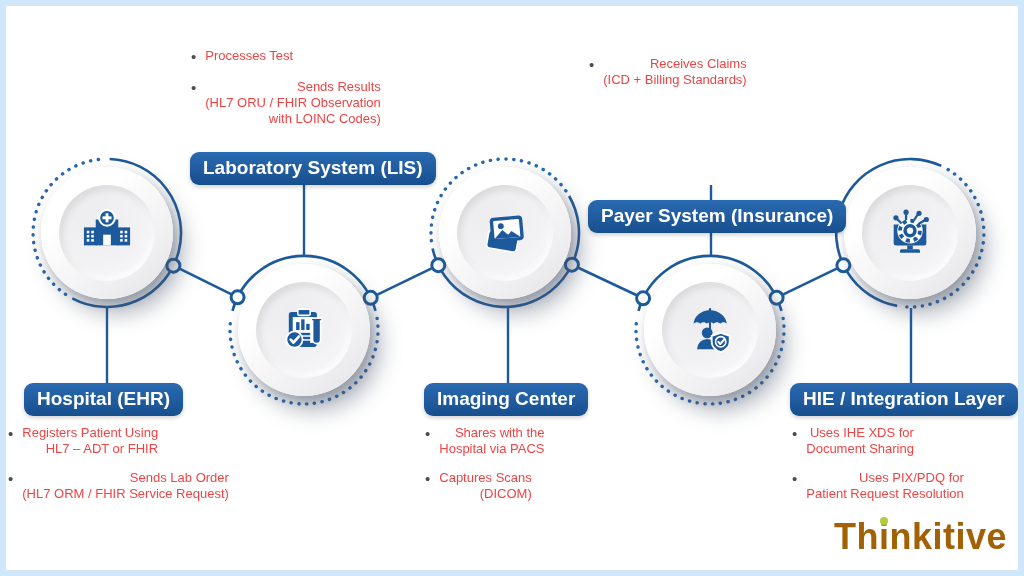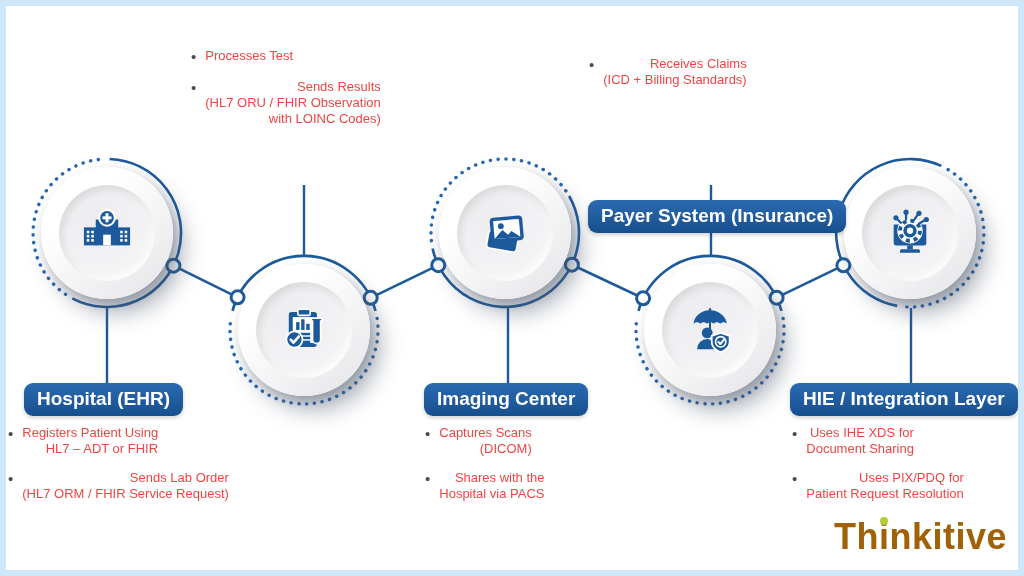--- a/index.html
+++ b/index.html
@@ -187,20 +187,21 @@
         <circle cx="32" cy="6.5" r="2.3" fill="#1d5a9c"></circle>
         <circle cx="38.5" cy="12" r="2.3" fill="#1d5a9c"></circle>
         <circle cx="24" cy="22" r="8.4" fill="none" stroke="#1d5a9c" stroke-width="4.4" stroke-dasharray="3.4 3.2"></circle>
         <circle cx="24" cy="22" r="6.6" fill="#1d5a9c" stroke="#fff" stroke-width="1.3"></circle>
         <circle cx="24" cy="22" r="2.8" fill="#fff"></circle>
       </svg>
     </div>
   </div>
 
   <div class="badge" style="left:24px;top:383px;">Hospital (EHR)</div>
+  <div class="badge" style="left:190px;top:152px;">Laboratory System (LIS)</div>
   <div class="badge" style="left:424px;top:383px;">Imaging Center</div>
   <div class="badge" style="left:588px;top:152px;margin-top:48px;">Payer System (Insurance)</div>
   <div class="badge" style="left:790px;top:383px;">HIE / Integration Layer</div>
 
   <div class="bullets" style="left:8px;top:425px;width:330px;">
     <div class="bullet">
         <span>Registers Patient Using
 HL7 – ADT or FHIR</span>
       </div>
     <div class="bullet">
@@ -213,27 +214,27 @@
         <span>Processes Test</span>
       </div>
     <div class="bullet">
         <span>Sends Results
 (HL7 ORU / FHIR Observation
 with LOINC Codes)</span>
       </div>
   </div>
   <div class="bullets" style="left:425px;top:425px;width:200px;">
     <div class="bullet">
+        <span>Shares with the
+Hospital via PACS</span>
+      </div>
+    <div class="bullet">
         <span>Captures Scans
 (DICOM)</span>
       </div>
-    <div class="bullet">
-        <span>Shares with the
-Hospital via PACS</span>
-      </div>
   </div>
   <div class="bullets" style="left:589px;top:56px;width:260px;">
     <div class="bullet">
         <span>Receives Claims
 (ICD + Billing Standards)</span>
       </div>
   </div>
   <div class="bullets" style="left:792px;top:425px;width:230px;">
     <div class="bullet">
         <span>Uses IHE XDS for

